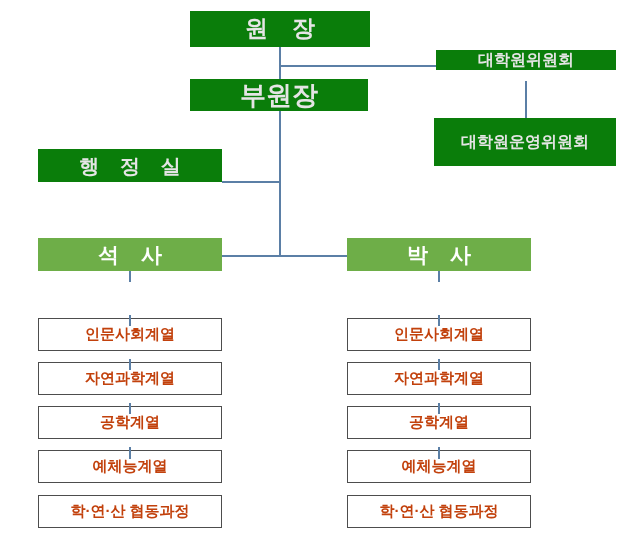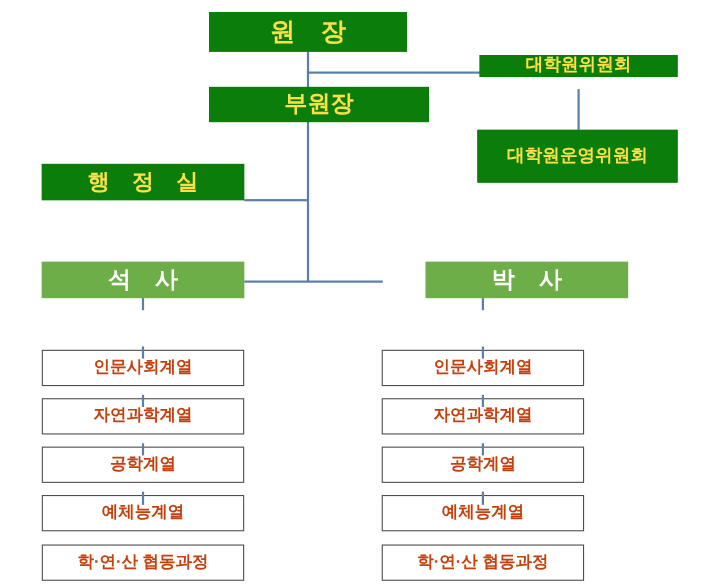--- a/index.html
+++ b/index.html
@@ -26,24 +26,23 @@
     display: flex;
     align-items: center;
     justify-content: center;
     text-align: center;
     line-height: 1.1;
     white-space: nowrap;
   }
 
   .node-dark {
     background: #0A7D0A;
-    color: #fde047;
+    color: #e5e5e5;
     font-weight: bold;
     border: 1px solid #0A7D0A;
-    font-family: Liberation Serif, serif;
   }
 
   .node-light {
     background: #6EAE48;
     color: #ffffff;
     font-weight: bold;
     border: 1px solid #6EAE48;
   }
 
   .node-plain {
@@ -79,21 +78,21 @@
   <div class="conn conn-v" style="left:279px; top:110px; height:146px;"></div>
 
   <div class="conn conn-h" style="left:222px; top:181px; width:58px;"></div>
 
   <div class="conn conn-h" style="left:222px; top:255px; width:126px;"></div>
 
   <div class="node node-dark" style="left:190px; top:11px; width:180px; height:36px; font-size:23px;">
     <span class="wide-space">원  장</span>
   </div>
 
-  <div class="node node-dark" style="left:190px; top:79px; width:200px; height:32px; font-size:21px;">
+  <div class="node node-dark" style="left:190px; top:79px; width:178px; height:32px; font-size:26px;">
     <span>부원장</span>
   </div>
 
   <div class="node node-dark" style="left:436px; top:50px; width:180px; height:20px; font-size:16px;">
     <span>대학원위원회</span>
   </div>
 
   <div class="node node-dark" style="left:434px; top:118px; width:182px; height:48px; font-size:16px;">
     <span>대학원운영위원회</span>
   </div>
@@ -124,21 +123,21 @@
   <div class="conn conn-v" style="left:129px; top:403px; height:11px;"></div>
   <div class="node node-plain" style="left:38px; top:414px; width:184px; height:33px; font-size:15px;">
     <span>예체능계열</span>
   </div>
 
   <div class="conn conn-v" style="left:129px; top:447px; height:12px;"></div>
   <div class="node node-plain" style="left:38px; top:459px; width:184px; height:33px; font-size:15px;">
     <span>학·연·산 협동과정</span>
   </div>
 
-  <div class="node node-light" style="left:347px; top:238px; width:184px; height:33px; font-size:21px;margin-left:40px;">
+  <div class="node node-light" style="left:347px; top:238px; width:184px; height:33px; font-size:21px;">
     <span class="wide-space">박  사</span>
   </div>
 
   <div class="conn conn-v" style="left:438px; top:271px; height:11px;"></div>
   <div class="node node-plain" style="left:347px; top:282px; width:184px; height:33px; font-size:15px;">
     <span>인문사회계열</span>
   </div>
 
   <div class="conn conn-v" style="left:438px; top:315px; height:11px;"></div>
   <div class="node node-plain" style="left:347px; top:326px; width:184px; height:33px; font-size:15px;">

